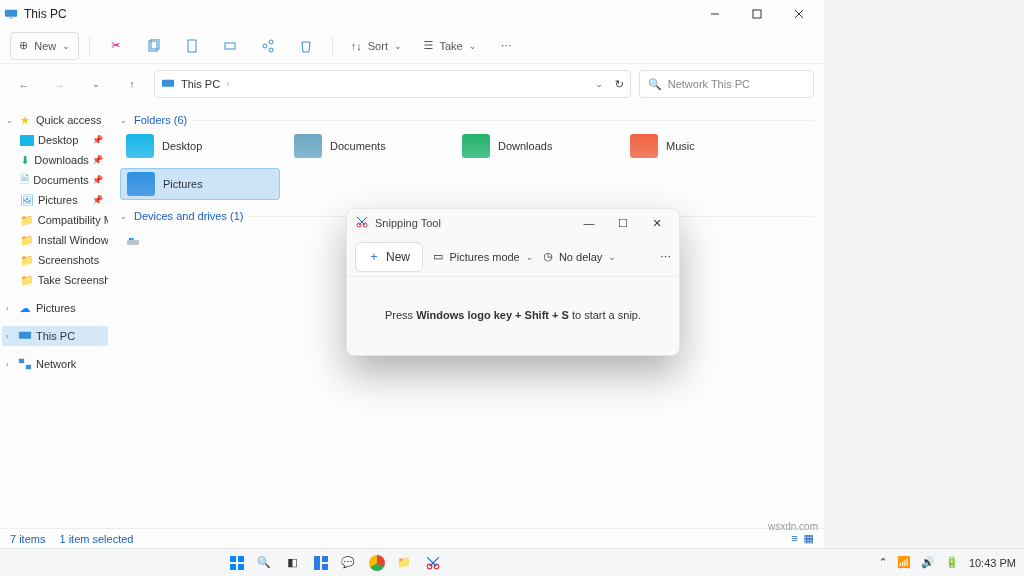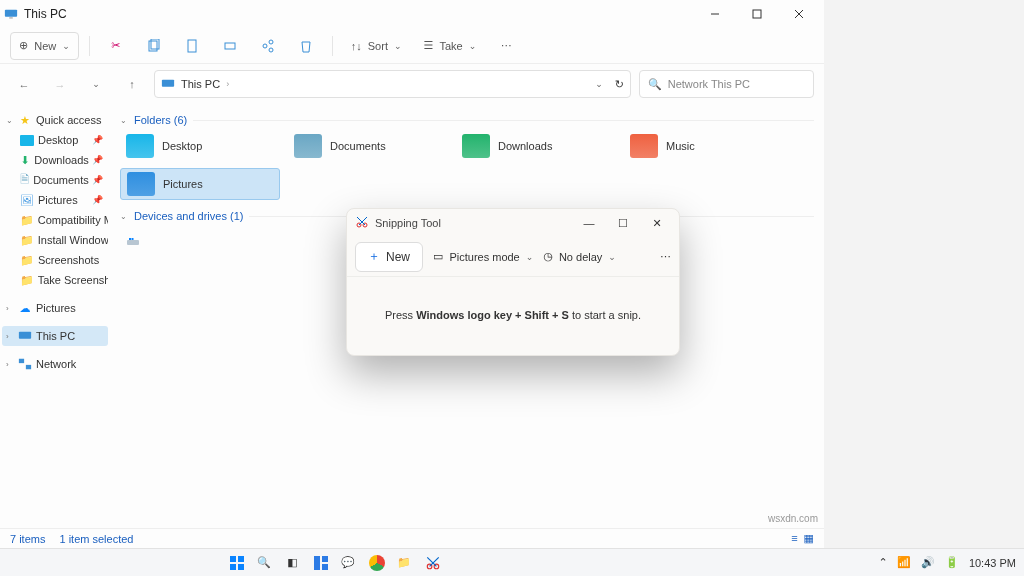--- a/index.html
+++ b/index.html
@@ -48,21 +48,21 @@
 .snip-title .spacer { flex: 1; }
 .snip-tb { height: 40px; border-bottom: 1px solid #ededea; display: flex; align-items: center; padding: 0 8px; gap: 10px; }
 .snip-new { border: 1px solid #ddd; background: #fff; border-radius: 6px; height: 30px; padding: 0 12px; display: flex; align-items: center; gap: 6px; font-size: 12px; }
 .snip-seg { display: flex; align-items: center; gap: 6px; font-size: 11px; color: #333; }
 .snip-body { flex:1; display: flex; align-items: center; justify-content: center; height: 76px; font-size: 11px; color: #333; text-align: center; }
 
 .taskbar { height: 28px; background: #f5f6f8; display: flex; align-items: center; border-top: 1px solid #e2e2e2; padding: 0 8px; }
 .taskbar .center { margin: 0 auto; display: flex; gap: 6px; }
 .taskbar .task { width: 22px; height: 22px; border-radius: 4px; display: flex; align-items: center; justify-content: center; }
 .tray { margin-left: auto; display: flex; gap: 10px; align-items: center; color: #333; font-size: 11px; }
-.watermark { position: absolute; right: 6px; bottom: 24px; font-size: 10px; color: #999; }
+.watermark { position: absolute; right: 6px; bottom: 16px; font-size: 10px; color: #999; }
 </style>
 </head>
 <body>
 
 <div class="window">
 
   <div class="titlebar">
     <span class="s-ico">
       <svg viewBox="0 0 16 16">
           <rect x="1" y="3" width="14" height="8" fill="#3a8fd6" rx="1"></rect>

